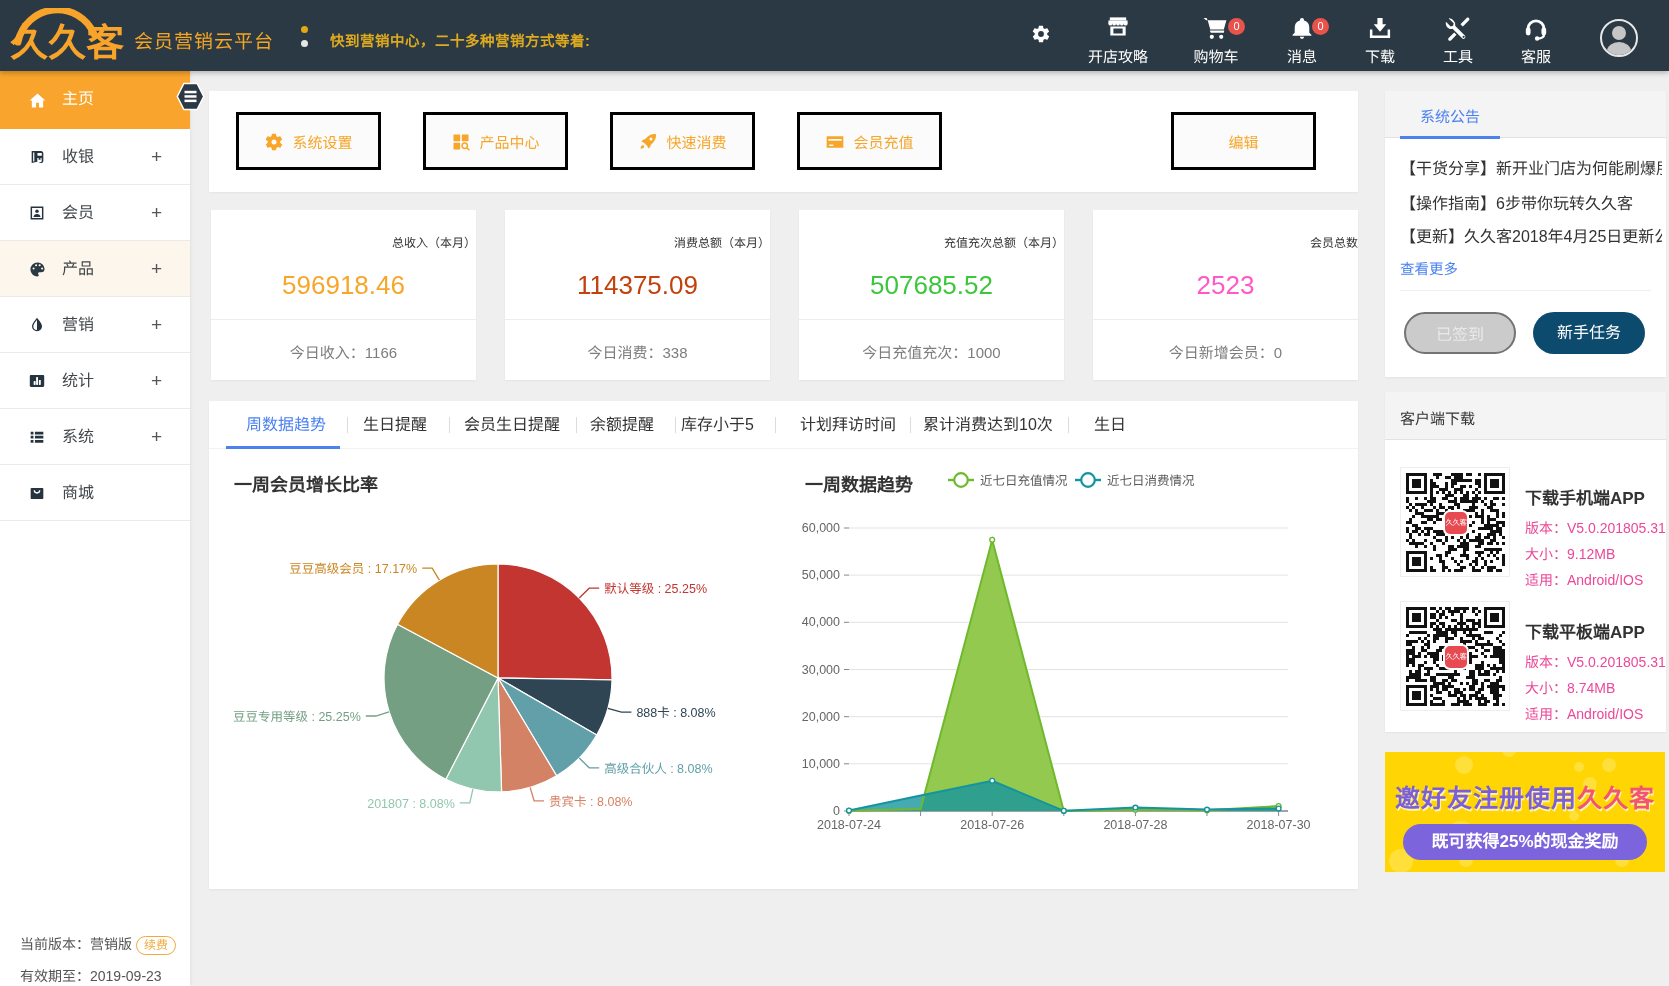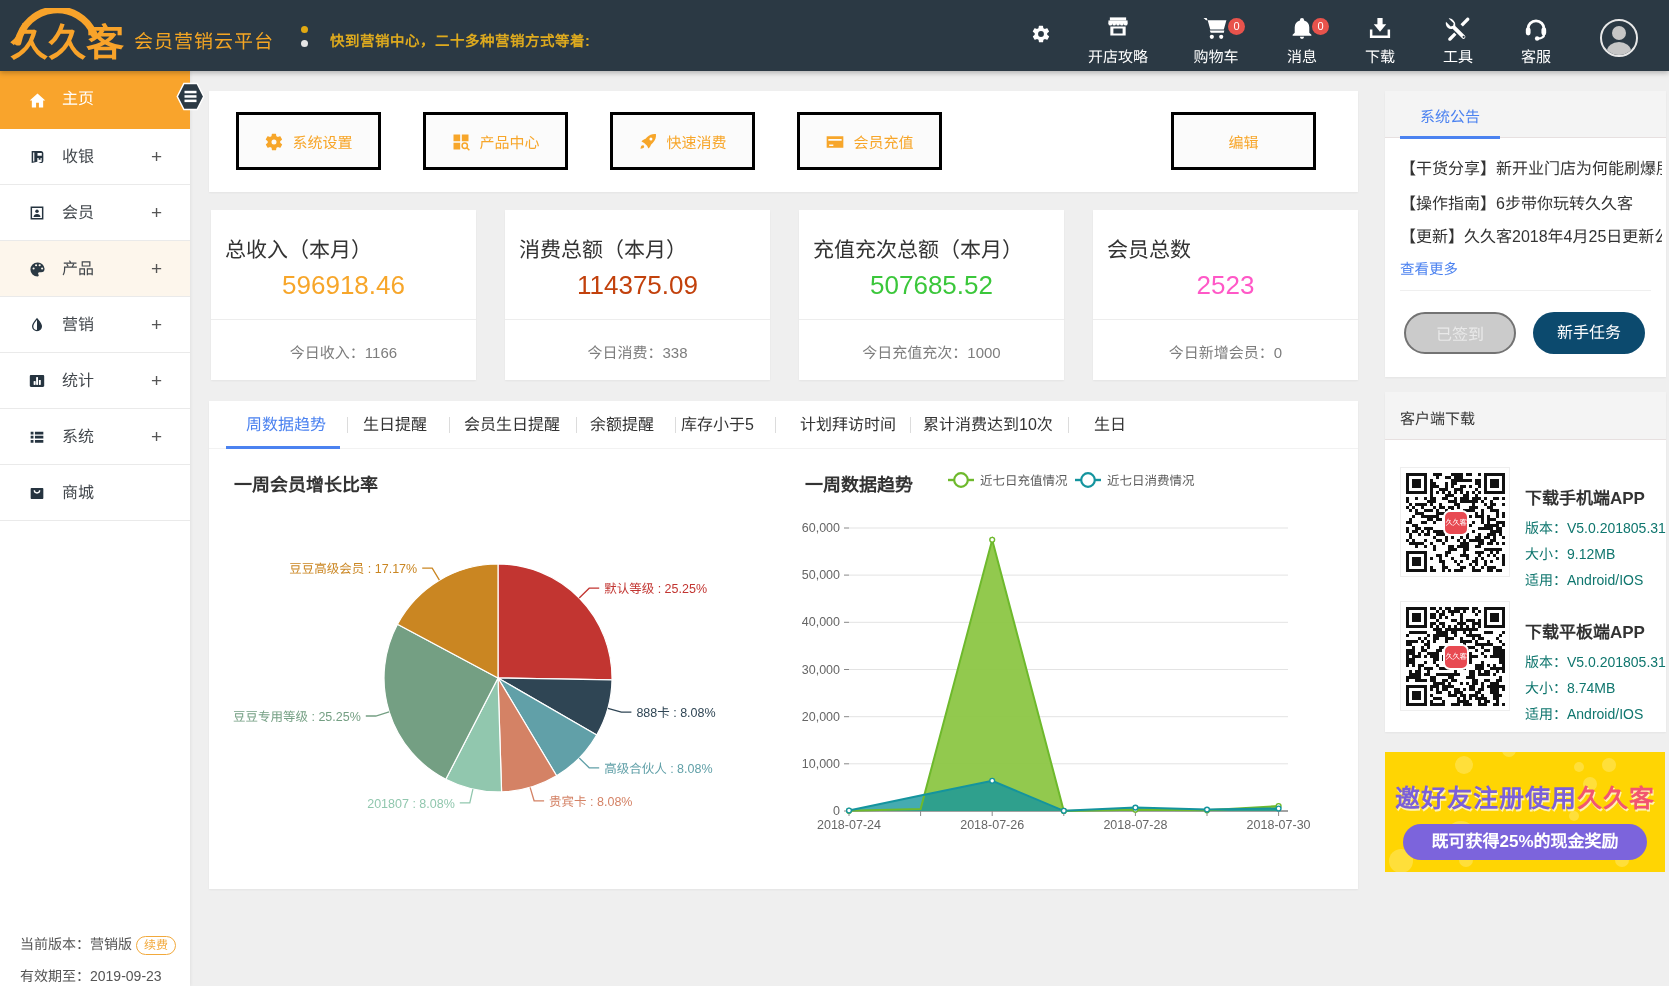--- a/index.html
+++ b/index.html
@@ -28,21 +28,21 @@
 #hexbtn{position:absolute;left:176px;top:82px;width:29px;height:29px;z-index:40}
 #version{position:absolute;left:20px;top:862px;font-size:14px;color:#555}
 #version .pill{display:inline-block;border:1px solid #f2a93b;color:#f2a93b;border-radius:10px;font-size:12px;padding:0 7px;line-height:17px;margin-left:4px}
 #version div{margin-bottom:10px}
 
 .card{position:absolute;background:#fff;box-shadow:0 1px 2px rgba(0,0,0,.05)}
 #btncard{left:209px;top:91px;width:1149px;height:101px}
 .bigbtn{position:absolute;top:21px;width:145px;height:58px;border:3px solid #000000;background:#fbfbfb;color:#f7a62a;font-size:15px;text-align:center;line-height:56px;white-space:nowrap}
 .bigbtn svg{vertical-align:-4px;margin-right:8px}
 .stat{width:265px;height:170px;top:210px}
-.stat .t1{position:absolute;top:23px;left:14px;right:0;text-align:left;font-size:21px;color:#333}
+.stat .t1{position:absolute;top:23px;left:14px;right:0;text-align:right;font-size:12px;color:#333}
 .stat .t2{position:absolute;top:60px;left:0;right:0;text-align:center;font-size:26px}
 .stat .sep{position:absolute;top:109px;left:0;right:0;border-top:1px solid #ededed}
 .stat .t3{position:absolute;top:131px;left:0;right:0;text-align:center;font-size:15px;color:#7d7d7d}
 
 #chartcard{left:209px;top:401px;width:1149px;height:488px}
 #tabs{position:absolute;left:0;top:0;right:0;height:48px;border-bottom:1px solid #f2f2f2}
 .tab{position:absolute;top:0;height:48px;line-height:48px;font-size:16px;color:#333;white-space:nowrap}
 .tsep{position:absolute;top:16px;width:1px;height:16px;background:#dcdcdc}
 #tab0{color:#4b82f0}
 #tabline{position:absolute;left:17px;top:45px;width:114px;height:3px;background:#4b82f0}
@@ -59,21 +59,21 @@
 #rb1{left:19px;background:#cbcbcb;color:#e9e9e9;border:2px solid #737373}
 #rb2{left:148px;background:#0c4a6e;color:#fff}
 #dl{left:1385px;top:392px;width:281px;height:340px}
 #dl .dhead{position:absolute;left:0;right:0;top:0;height:48px;background:#f4f4f4;border-bottom:1px solid #e7e0e0}
 #dl .dtit{position:absolute;left:15px;top:15px;font-size:15px;color:#333}
 .qrbox{position:absolute;left:15px;width:110px;height:110px;border:1px solid #eee;background:#fff}
 .qrbox svg{position:absolute;left:5px;top:5px}
 .qrlogo{position:absolute;left:42px;top:42px;width:26px;height:26px;background:#e84a52;border-radius:7px;border:2px solid #fff;color:#fff;font-size:7.5px;text-align:center;line-height:22px;letter-spacing:-.5px}
 .dinfo{position:absolute;left:140px;width:140px}
 .dinfo .dt{font-size:17px;font-weight:bold;color:#333;margin-bottom:8px;white-space:nowrap}
-.dinfo .dd{font-size:14px;color:#0f766e;margin-bottom:6px;white-space:nowrap}
+.dinfo .dd{font-size:14px;color:#ec4899;margin-bottom:6px;white-space:nowrap}
 #banner{position:absolute;left:1385px;top:752px;width:280px;height:120px;background:#ffd503;overflow:hidden}
 #banner .bt1{position:absolute;left:0;right:0;top:26px;text-align:center;font-size:25px;font-weight:bold;color:#7b5fd8;letter-spacing:1px;text-shadow:1px 2px 0 rgba(255,255,255,.7)}
 #banner .bt1 b{color:#f2556f}
 #banner .bpill{position:absolute;left:18px;top:72px;width:244px;height:36px;background:#7c64dc;border-radius:18px;color:#fff;font-size:17px;text-align:center;line-height:36px;font-weight:bold}
 .coin{position:absolute;border-radius:50%;background:#ffe14d;opacity:.75}
 </style>
 </head>
 <body>
 
 <div id="header">

